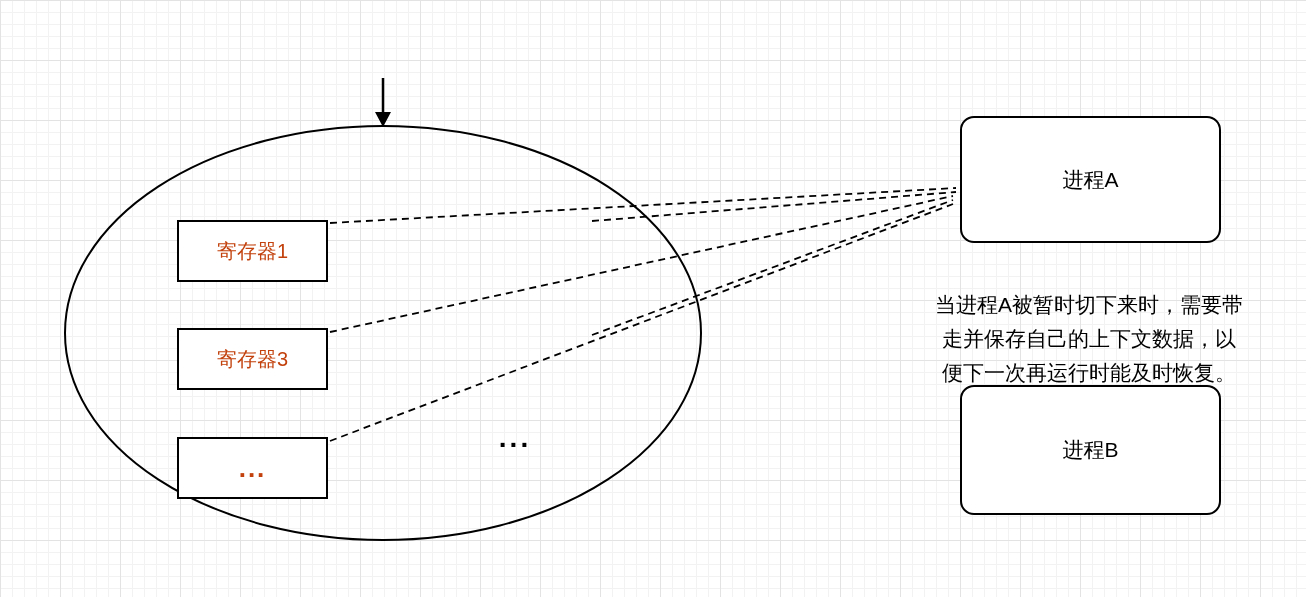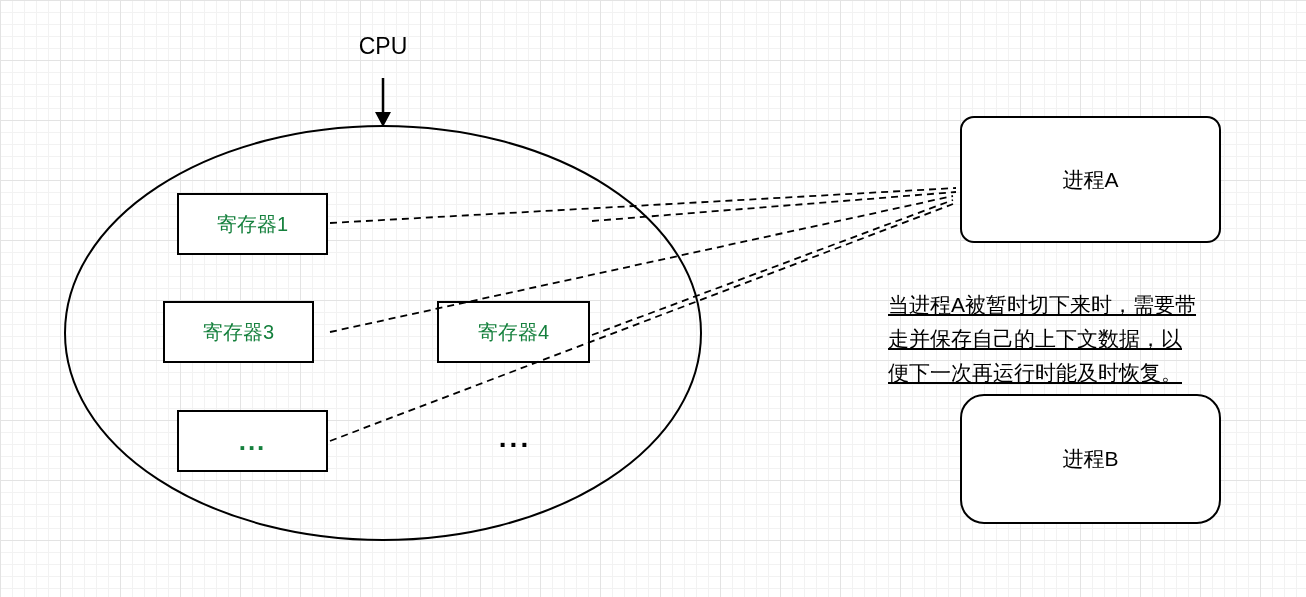--- a/index.html
+++ b/index.html
@@ -41,27 +41,28 @@
     z-index: 2;
   }
   .box {
     position: absolute;
     background: #ffffff;
     border: 2px solid #000000;
     display: flex;
     align-items: center;
     justify-content: center;
     font-size: 20px;
-    color: #15803d;
+    color: #c2410c;
     z-index: 2;
     box-sizing: border-box;
+    margin-top: 27px;
   }
   .reg1 { left: 177px; top: 193px; width: 151px; height: 62px; }
   .reg2 { left: 437px; top: 193px; width: 153px; height: 62px; }
-  .reg3 { left: 163px; top: 301px; width: 151px; height: 62px; }
+  .reg3 { left: 177px; top: 301px; width: 151px; height: 62px; }
   .reg4 { left: 437px; top: 301px; width: 153px; height: 62px; }
   .reg5 { left: 177px; top: 410px; width: 151px; height: 62px; font-size: 26px; font-weight: bold; letter-spacing: 2px; }
   .ellipsis-free {
     position: absolute;
     left: 470px;
     top: 422px;
     width: 90px;
     text-align: center;
     font-size: 28px;
     font-weight: bold;
@@ -76,33 +77,32 @@
     border: 2px solid #000000;
     border-radius: 14px;
     display: flex;
     align-items: center;
     justify-content: center;
     font-size: 21px;
     z-index: 2;
     box-sizing: border-box;
   }
   .process-a { top: 116px; height: 127px; }
-  .process-b { top: 394px; height: 130px; border-radius: 24px; }
+  .process-b { top: 385px; height: 130px; }
   .annotation {
     position: absolute;
     left: 888px;
     top: 288px;
     width: 402px;
-    text-align: left;
+    text-align: center;
     font-size: 21px;
     line-height: 34px;
     color: #000;
     white-space: pre-line;
     z-index: 2;
-    text-decoration: underline;
   }
   .watermark {
     position: absolute;
     right: 8px;
     bottom: 4px;
     font-size: 22px;
     color: #c9c9c9;
     z-index: 4;
   }
 </style>
@@ -110,30 +110,26 @@
 <body>
 
 <div class="canvas">
 
   <svg class="svg-layer layer-under" viewBox="0 0 1306 597">
     <ellipse cx="383" cy="333" rx="318" ry="207" fill="none" stroke="#000000" stroke-width="2"></ellipse>
     <line x1="383" y1="78" x2="383" y2="114" stroke="#000000" stroke-width="2.5"></line>
     <polygon points="375,112 391,112 383,127" fill="#000000"></polygon>
   </svg>
 
-  <div class="cpu-label">CPU</div>
 
   <div class="box reg1">
     <span>寄存器1</span>
   </div>
   <div class="box reg3">
     <span>寄存器3</span>
-  </div>
-  <div class="box reg4">
-    <span>寄存器4</span>
   </div>
   <div class="box reg5">
     <span>...</span>
   </div>
 
   <div class="ellipsis-free">...</div>
 
   <div class="process process-a">
     <span>进程A</span>
   </div>

